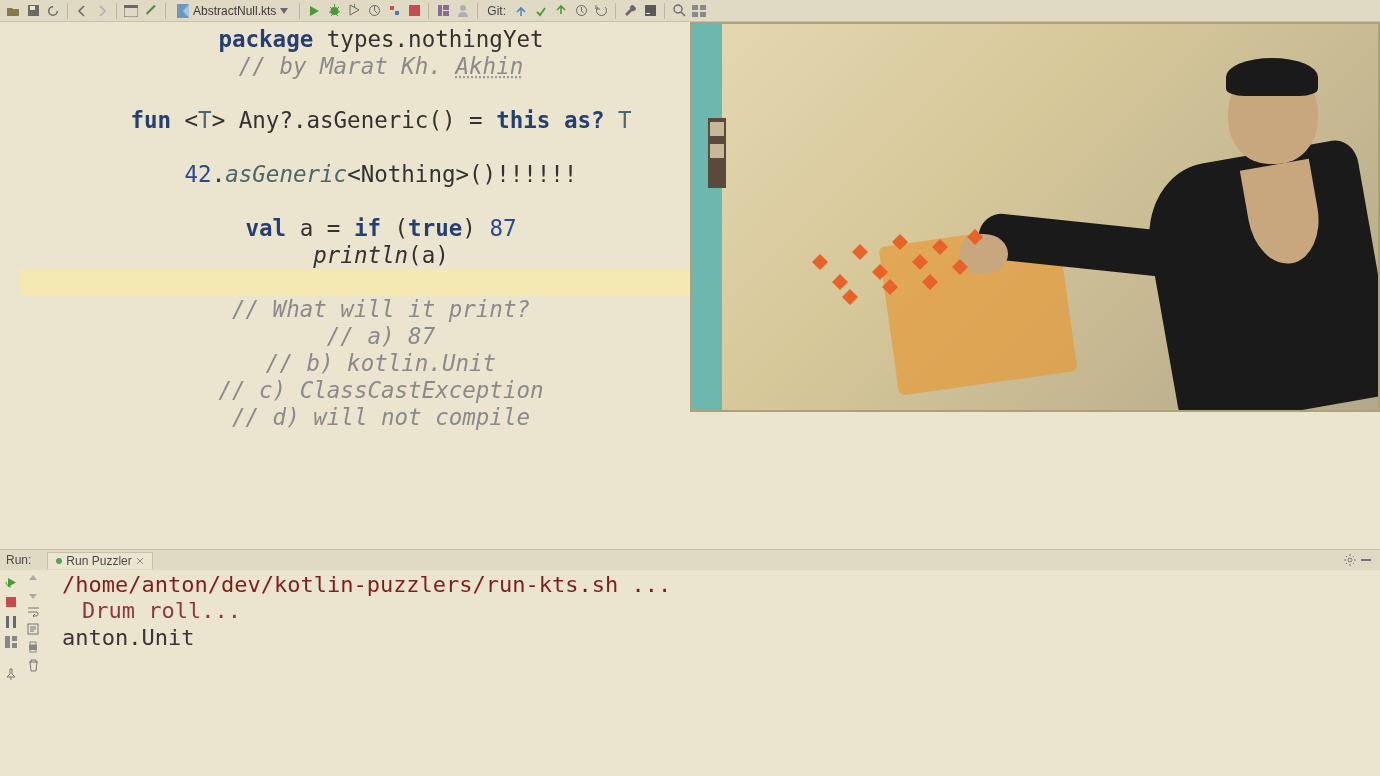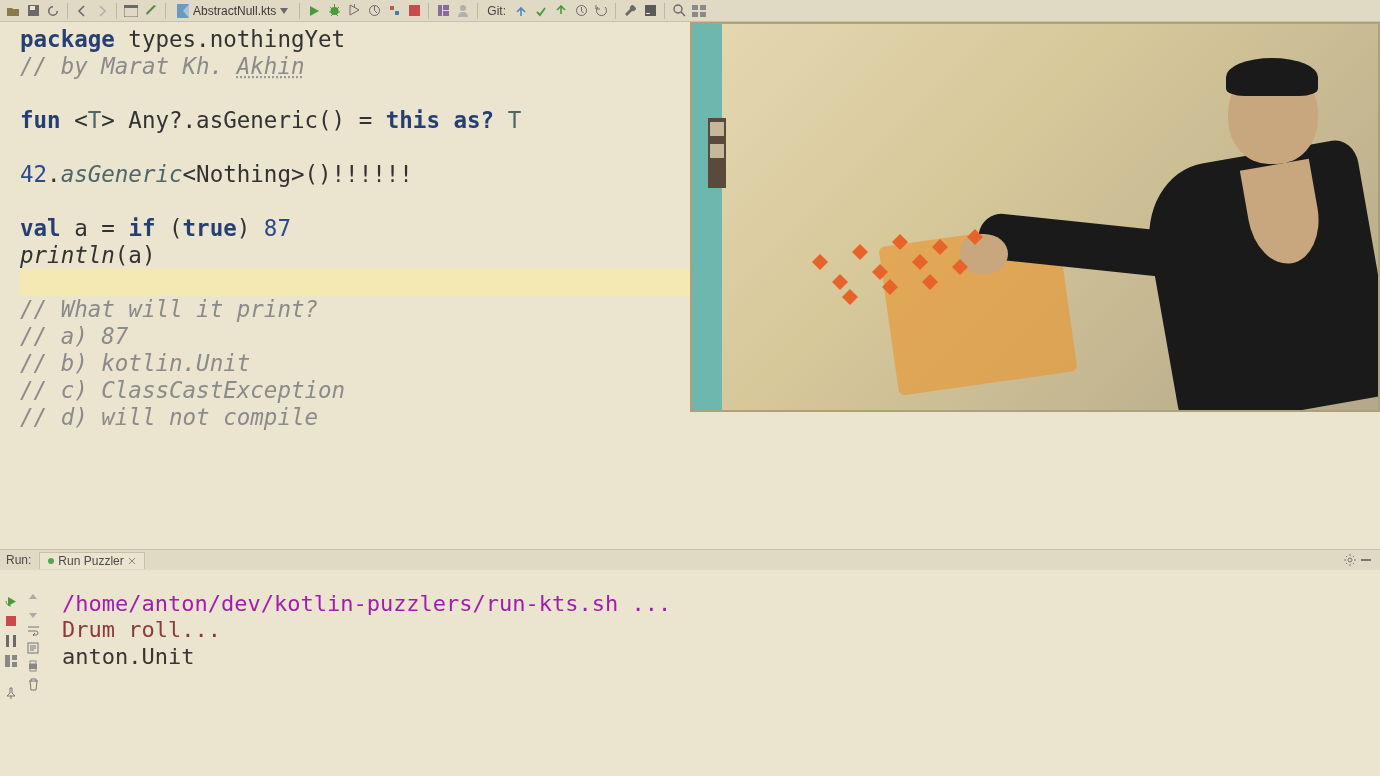--- a/index.html
+++ b/index.html
@@ -42,20 +42,21 @@
   background: #ebe4cf;
 }
 .editor {
   position: absolute;
   left: 0; top: 0; width: 742px; bottom: 0;
   padding: 4px 0 0 20px;
   font-size: 22.5px;
   line-height: 1.2;
   white-space: pre;
   color: #323232;
+  text-align: center;
 }
 .editor .kw { color: #263f73; font-weight: 700; }
 .editor .cmt { color: #8b8b8b; font-style: italic; }
 .editor .cmtu { color: #8b8b8b; font-style: italic; text-decoration: underline dotted #9a9a9a; }
 .editor .type { color: #4e6768; }
 .editor .typei { color: #4e6768; font-style: italic; }
 .editor .fn { font-style: italic; color: #323232; }
 .editor .num { color: #2a4a8c; }
 .editor .hl { background: #f4e9b3; display: block; }
 .video {
@@ -79,35 +80,34 @@
 .video .figure .arm{position:absolute;top:180px;right:200px;width:240px;height:46px;background:#1a1a1a;border-radius:24px;transform:rotate(6deg);}
 .video .figure .hand{position:absolute;top:190px;right:410px;width:48px;height:40px;background:#c9a77e;border-radius:40% 50% 50% 40%;}
 .video .sparkles{position:absolute;top:200px;left:110px;width:240px;height:90px;}
 .video .sparkles span{position:absolute;width:16px;height:16px;background:#e8632a;clip-path:polygon(50% 0,100% 50%,50% 100%,0 50%);}
 .run-panel {
   flex: 0 0 227px;
   display: flex;
   flex-direction: column;
   border-top: 1px solid #c8c0a8;
   background: #ebe4cf;
-  gap: 19px;
 }
 .run-header {
   height: 20px;
   background: #e0d9c3;
   display: flex;
   align-items: center;
   font: 12px/1 sans-serif;
   color: #4a4a4a;
   padding: 0 6px;
 }
 .run-header .tab {
   background: #ebe4cf;
   padding: 2px 8px;
-  margin-left: 8px;
+  margin-left: 16px;
   border: 1px solid #c8c0a8;
   border-bottom: none;
   display: flex; align-items: center; gap: 4px;
 }
 .run-header .tab .dot{width:6px;height:6px;background:#5aa05a;border-radius:50%;}
 .run-header .spacer{flex:1;}
 .run-header .rt-btn{width:16px;height:16px;display:flex;align-items:center;justify-content:center;color:#666;cursor:pointer;}
 .run-body {
   flex: 1;
   display: flex;
@@ -131,22 +131,22 @@
 }
 .run-console {
   flex: 1;
   background: #ebe4cf;
   font-size: 22px;
   line-height: 1.2;
   padding: 2px 0 0 18px;
   white-space: pre;
   color: #3a3535;
 }
-.run-console .cmd{color:#a21caf;}
-.run-console .drum{color:#8b3a3a;}
+.run-console .cmd{color:#7f1d1d;}
+.run-console .drum{color:#8b3a3a;margin-left:20px;}
 svg{display:block;}
 </style>
 </head>
 <body>
 
 <div class="toolbar">
   <div class="tb-btn">
       <svg width="14" height="14" viewBox="0 0 14 14">
         <path d="M1 4h5l1 1h6v7H1z" fill="#8a7a4a"></path>
       </svg>

